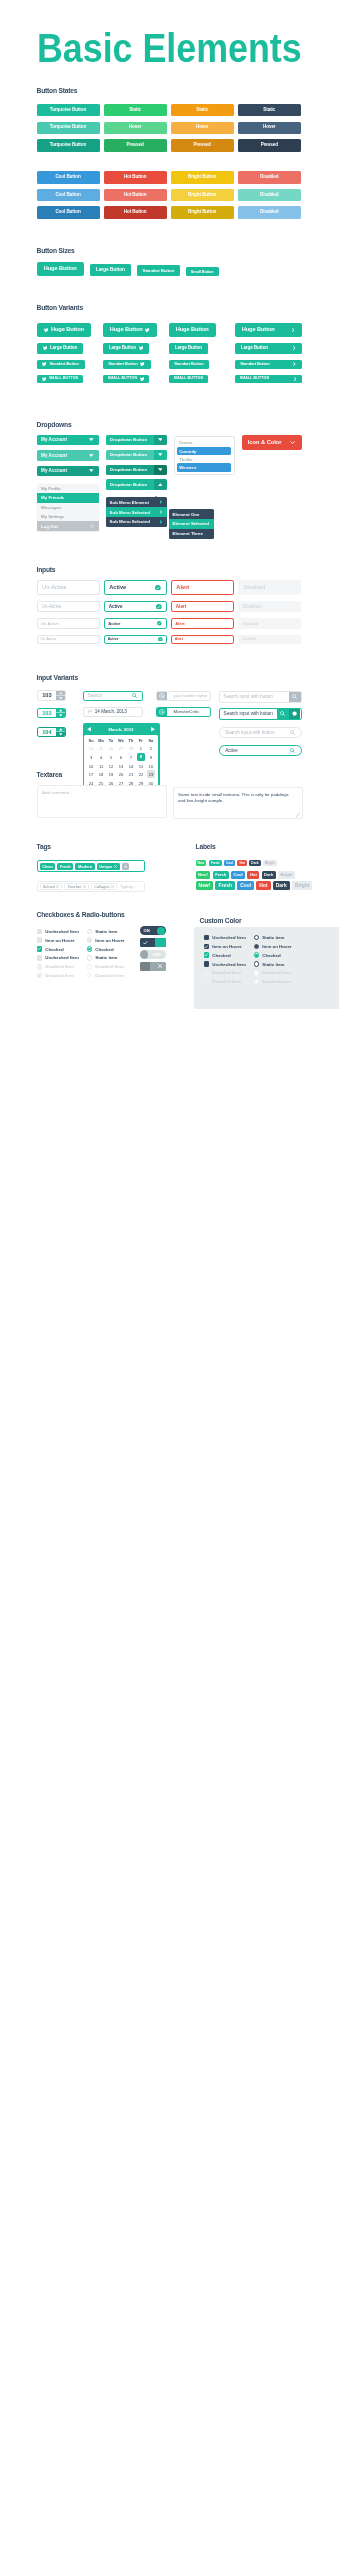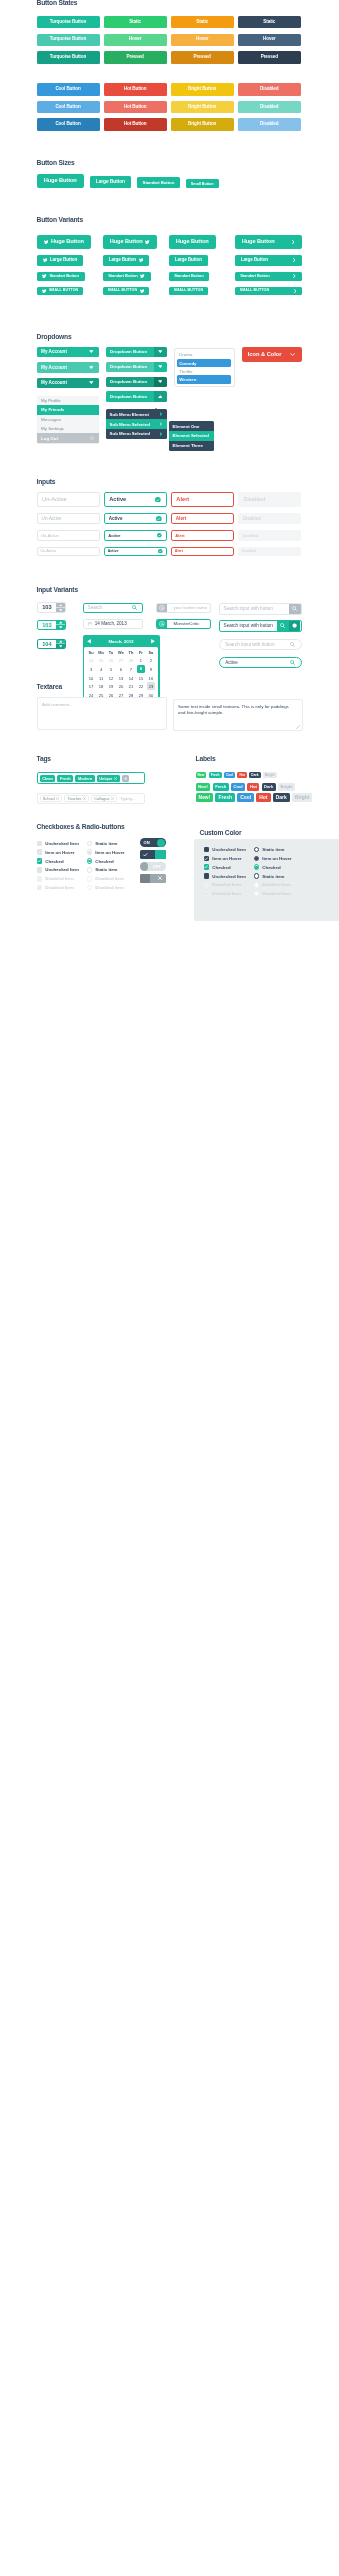--- a/index.html
+++ b/index.html
@@ -232,20 +232,27 @@
   .t-off .tk3 { width:8.2px;height:8.2px;border-radius:50%;background:#9aa7ac;margin-left:0.5px; }
   .t-cross { background:#9aa7ac; border-radius:1.5px; justify-content:space-between; }
   .t-cross .tk4 { width:10.3px; height:9.3px; background:#768286; }
   .t-cross .tc2 { padding-right:3.6px; display:flex; }
 
 </style>
 </head>
 <body>
 
 <div class="page">
+<div class="sec s-title-box">
+  <div class="wrap">
+        <div class="title-box">
+          <h1 class="title">Basic Elements</h1>
+        </div>
+      </div>
+</div>
 <div class="sec">
       <div class="wrap">
   <div class="sec-title">Button States</div>
   <div class="grid4" style="margin-top:9.8px">
     <button class="btn c-turq">Turquoise Button</button>
     <button class="btn c-emer">Static</button>
     <button class="btn c-oran">Static</button>
     <button class="btn c-dark">Static</button>
     <button class="btn c-turq-h">Turquoise Button</button>
     <button class="btn c-emer-h">Hover</button>

